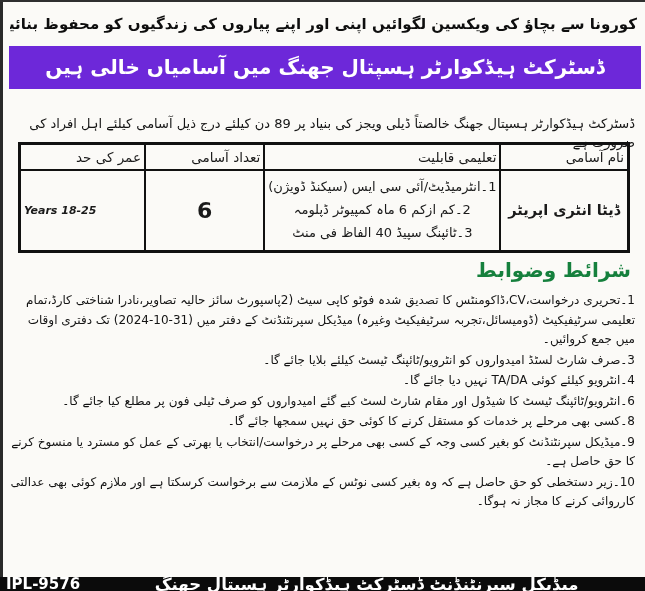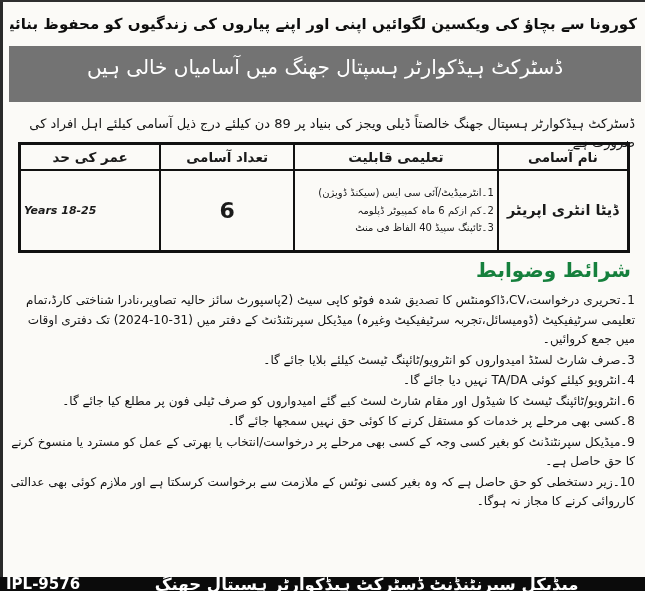--- a/index.html
+++ b/index.html
@@ -24,24 +24,24 @@
     background:#2f2f2f;
   }
   .tagline {
     position:absolute; top:8px; left:10px; right:8px; height:34px;
     direction:rtl; text-align:center;
     font-size:15px; font-weight:bold;
     white-space:nowrap; overflow:hidden;
     line-height:32px; color:#0e0e0e;
   }
   .banner {
-    position:absolute; top:46px; left:9px; right:4px; height:56px;
-    background:#737373; color:#ffffff;
+    position:absolute; top:46px; left:9px; right:4px; height:43px;
+    background:#6d28d9; color:#ffffff;
     direction:rtl; text-align:center;
-    font-size:20px; font-weight:normal;
+    font-size:20px; font-weight:bold;
     line-height:43px;
     white-space:nowrap; overflow:hidden;
   }
   .intro {
     position:absolute; top:114px; left:8px; right:10px; height:40px;
     direction:rtl; text-align:right;
     font-size:13px; line-height:19px;
     color:#151515; overflow:hidden;
   }
   table.vacancy {
@@ -50,34 +50,34 @@
     border-collapse:collapse;
     direction:rtl;
   }
   table.vacancy th, table.vacancy td {
     border:2px solid #111111;
     padding:1px 3px;
     vertical-align:middle;
   }
   table.vacancy { border:3px solid #111111; }
   th.h-cell {
-    height:26px; font-size:13.5px; font-weight:bold; text-align:center;
+    height:26px; font-size:13.5px; font-weight:normal; text-align:right;
     white-space:nowrap;
   }
   .col-post  { width:131px; }
   .col-qual  { width:204px; }
   .col-count { width:135px; }
   .col-age   { width:142px; }
   td.post-cell {
     vertical-align:top; text-align:center;
     font-size:14.5px; font-weight:bold; padding-top:9px;
     white-space:nowrap; overflow:hidden;
   }
   td.qual-cell {
-    text-align:right; font-size:10px; line-height:1.75;
+    text-align:center; font-size:13px; line-height:1.75;
     white-space:nowrap; overflow:hidden;
   }
   td.count-cell {
     text-align:center; font-size:22px; font-weight:bold;
   }
   td.age-cell {
     text-align:left; font-size:11px; font-weight:bold; font-style:italic;
     font-family:"DejaVu Sans", sans-serif;
     white-space:nowrap;
   }

